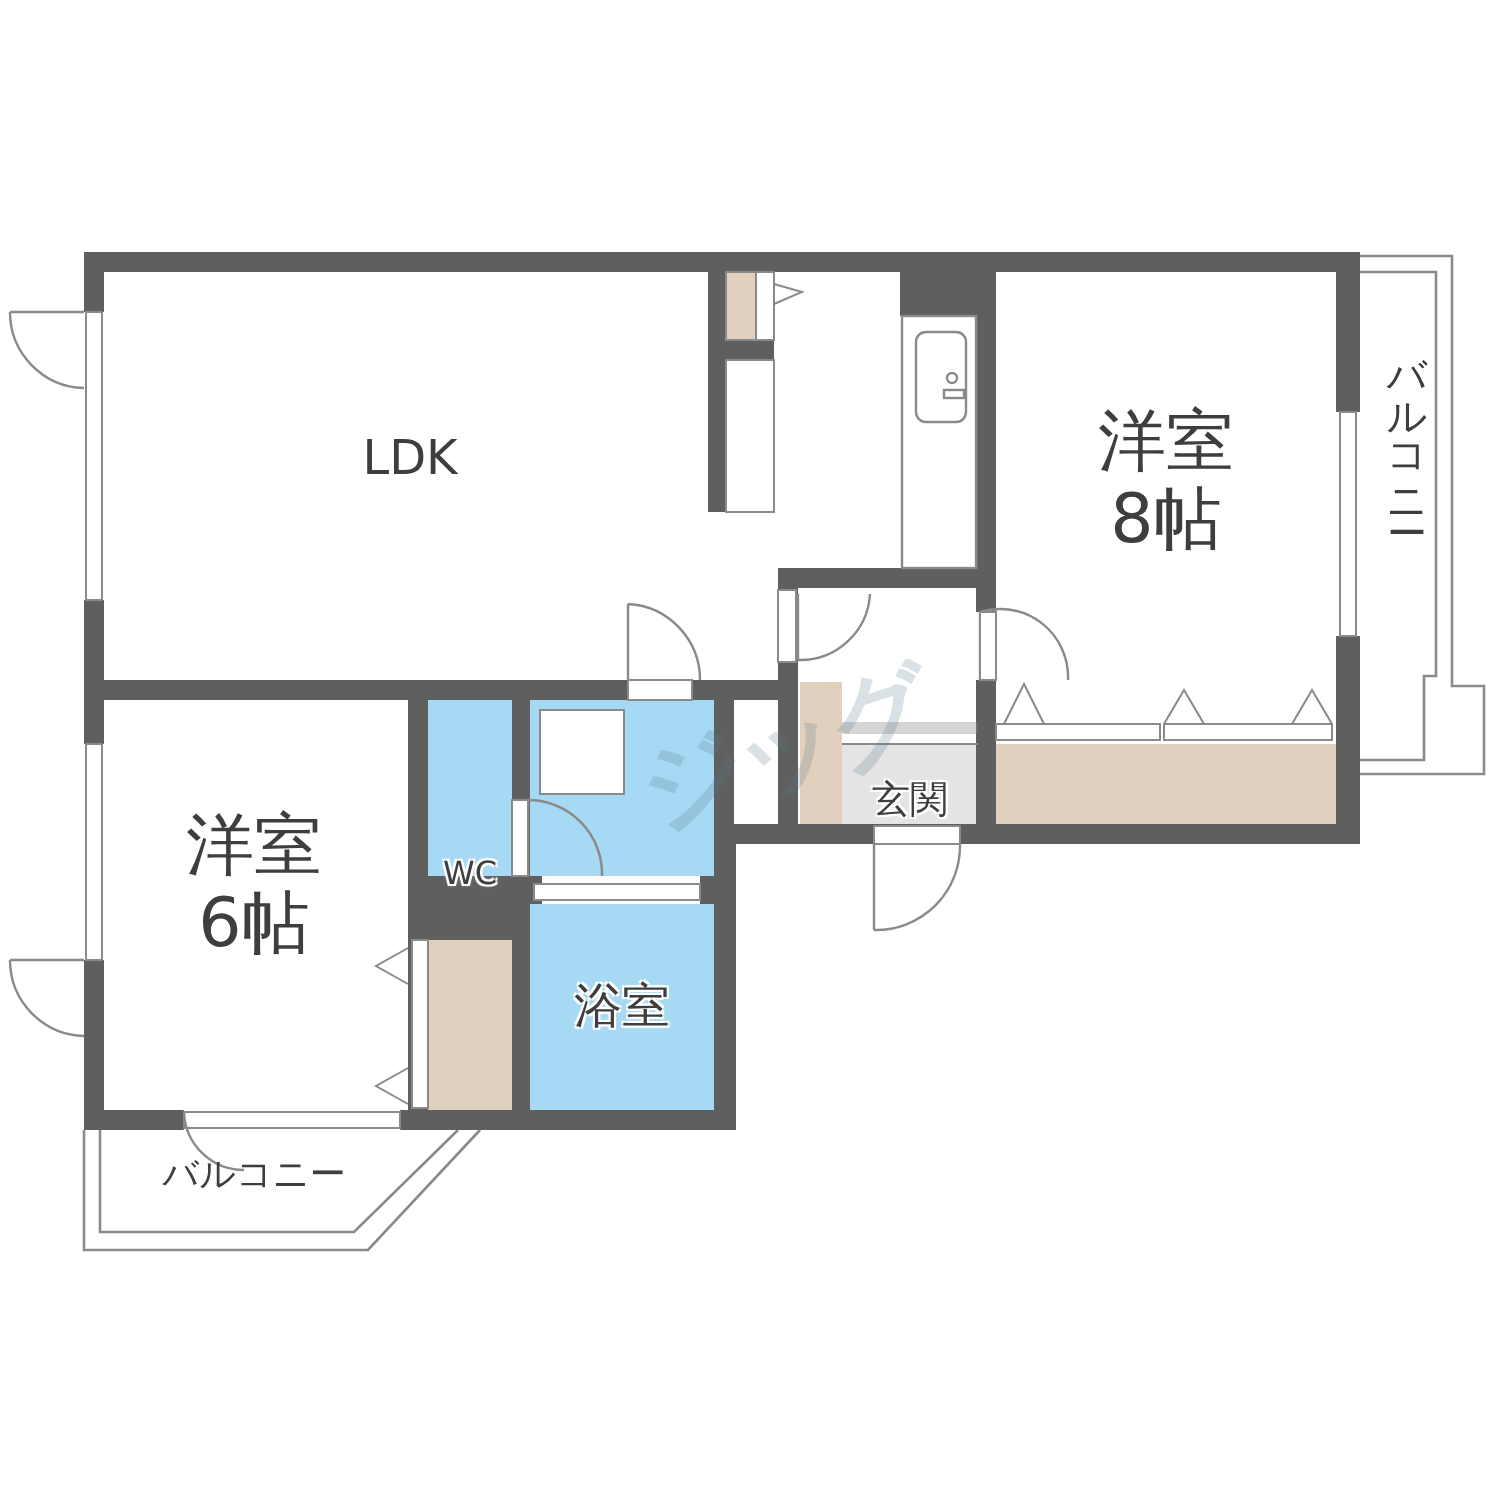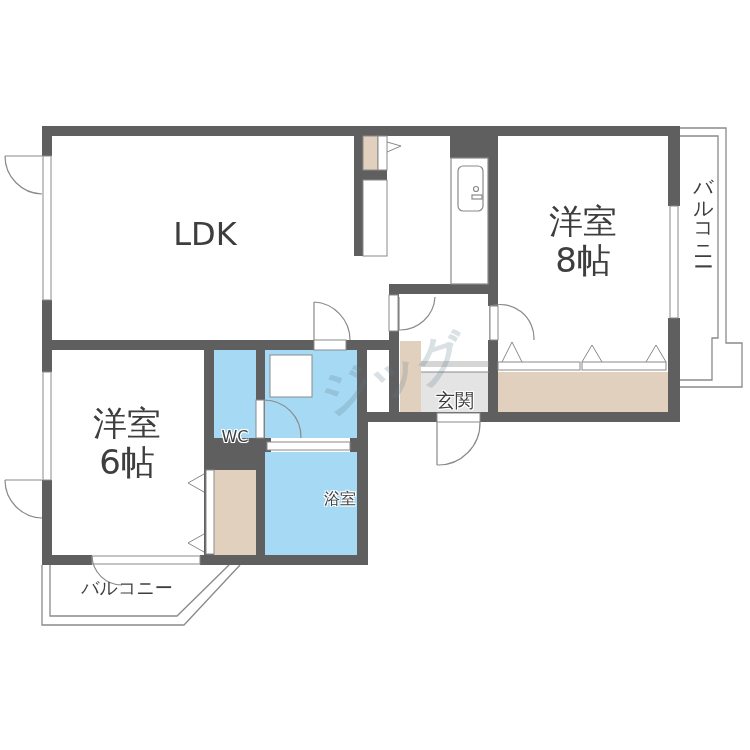--- a/index.html
+++ b/index.html
@@ -131,29 +131,29 @@
   </g>
 
   <rect x="270" y="355" width="42" height="42" fill="#fff" stroke="#8a8a8a" stroke-width="1"></rect>
 
   <line x1="421" y1="364" x2="489" y2="364" stroke="#8a8a8a" stroke-width="6" opacity="0.35"></line>
   <line x1="421" y1="372" x2="489" y2="372" stroke="#8a8a8a" stroke-width="1"></line>
 </svg>
 
 <div class="abs" style="left:318px;top:340px;font-size:52px;font-weight:bold;color:#5a7a8a;opacity:0.22;transform:rotate(-18deg);letter-spacing:-4px;">ジッグ</div>
 
-<div class="room-label" style="left:150px;top:216px;width:110px;font-size:32px;">LDK</div>
+<div class="room-label" style="left:150px;top:216px;width:110px;font-size:24px;">LDK</div>
 
 <div class="room-label" style="left:528px;top:202px;width:110px;font-size:34px;">洋室
 8帖</div>
 
 <div class="room-label" style="left:72px;top:404px;width:110px;font-size:34px;">洋室
 6帖</div>
 
 <div class="room-label lbl-outline" style="left:212px;top:383px;width:46px;font-size:16px;margin-top:45px;">WC</div>
 
-<div class="room-label lbl-outline" style="left:266px;top:490px;width:90px;font-size:16px;text-align:right;">浴室</div>
+<div class="room-label lbl-outline" style="left:266px;top:490px;width:90px;font-size:24px;">浴室</div>
 
 <div class="room-label lbl-outline" style="left:421px;top:380px;width:68px;font-size:19px;margin-top:10px;">玄関</div>
 
 <div class="room-label" style="left:690px;top:165px;width:24px;font-size:20px;writing-mode:vertical-rl;line-height:1;">バルコニー</div>
 
 <div class="room-label" style="left:72px;top:578px;width:110px;font-size:18px;">バルコニー</div>
 
 </body></html>

